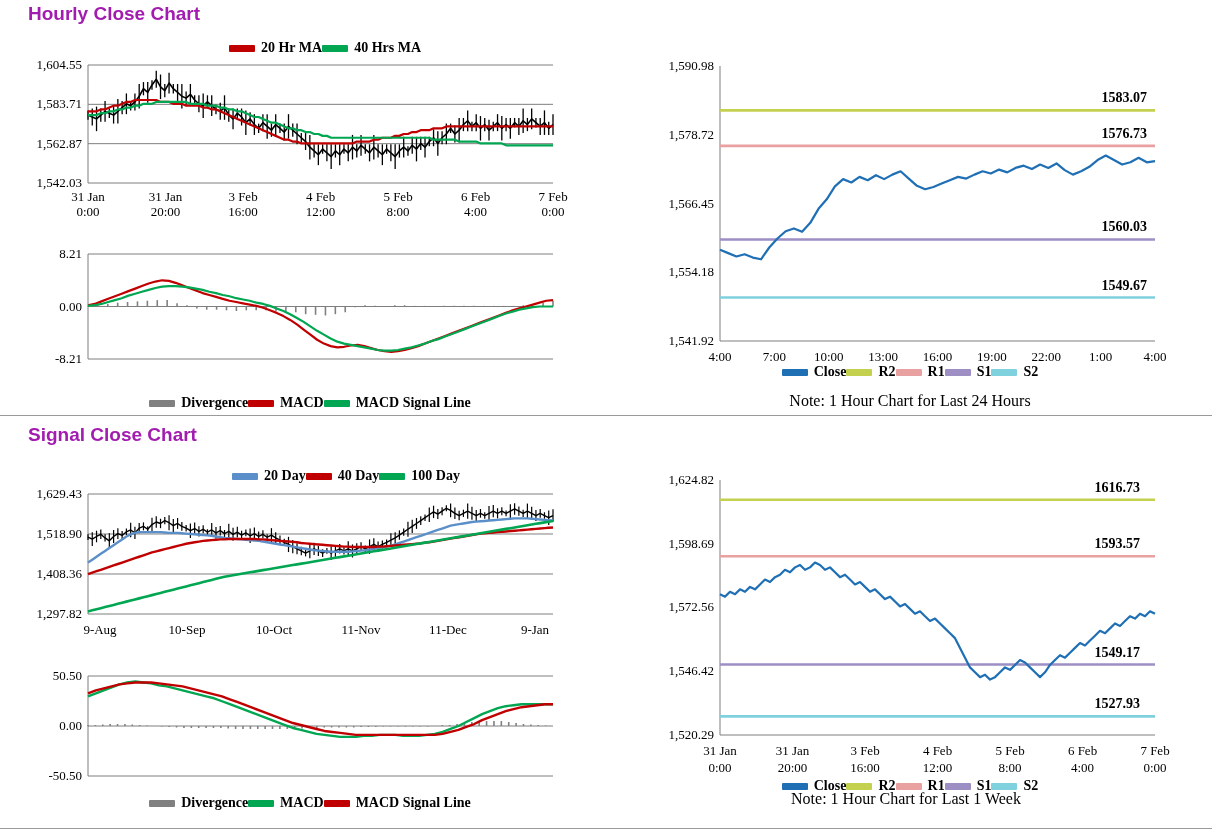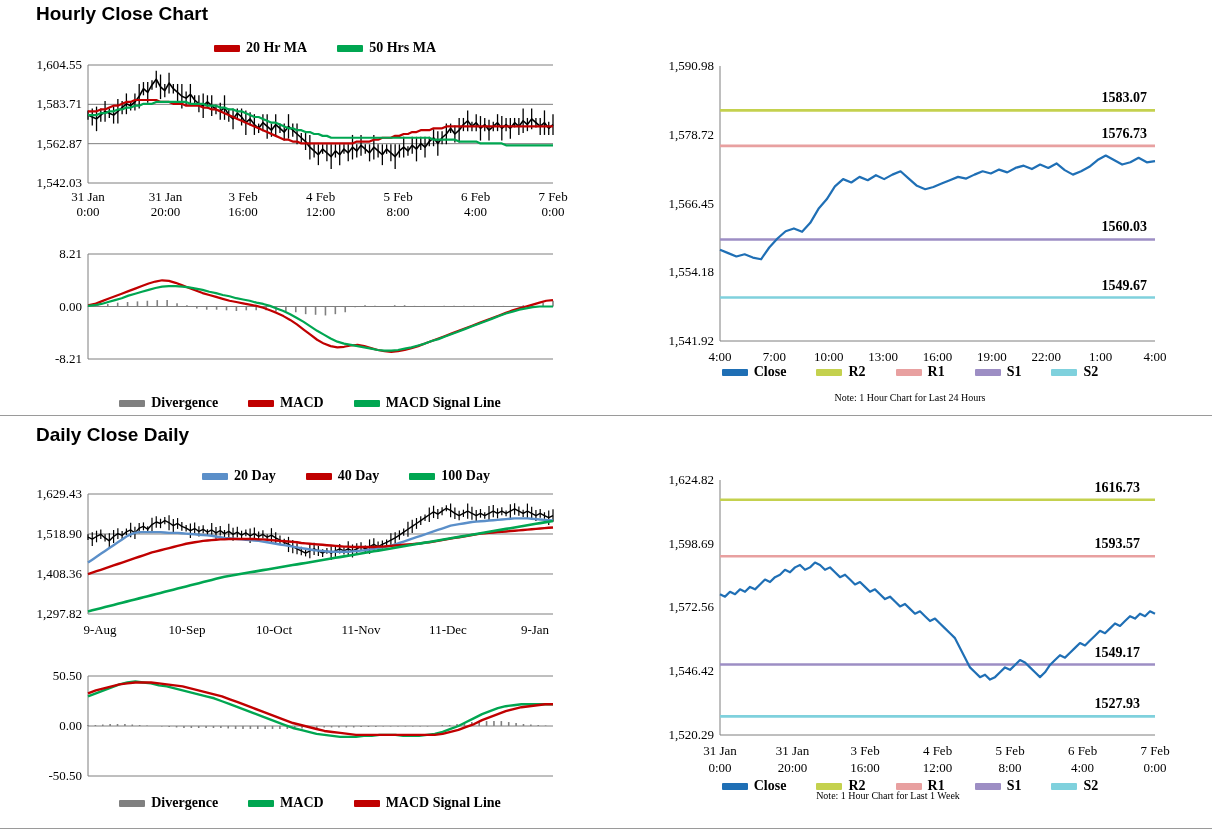--- a/index.html
+++ b/index.html
@@ -7,55 +7,55 @@
     width:1212px;height:834px;background:#ffffff;
     font-family:"Liberation Serif", serif;
     color:#000;
     overflow:hidden;
     position:relative;
   }
   .section-title{
     font-family:"Liberation Sans", sans-serif;
     font-weight:bold;
     font-size:19px;
-    color:#000000;
-    padding-left:36px;
+    color:#a21caf;
+    padding-left:28px;
   }
   .hr{
     border:0;border-top:1px solid #9a9a9a;margin:0;
   }
   .panel{position:absolute;}
   .legend{
-    display:flex;justify-content:center;gap:30px;
+    display:flex;justify-content:center;gap:0;
     font-size:14px;font-family:"Liberation Serif", serif;font-weight:bold;
   }
   .legend .item{display:flex;align-items:center;gap:6px;}
   .swatch{display:inline-block;width:26px;height:4px;border-radius:1px;}
   .swatch.thick{height:7px;}
   .note{
-    text-align:center;font-size:10px;font-family:"Liberation Serif", serif;
+    text-align:center;font-size:16px;font-family:"Liberation Serif", serif;
   }
   .ylab{font-size:13px;text-anchor:end;font-family:"Liberation Serif", serif;}
   .xlab{font-size:13px;text-anchor:middle;font-family:"Liberation Serif", serif;}
   .vlab{font-size:14px;font-weight:bold;font-family:"Liberation Serif", serif;}
   svg{display:block;}
 </style>
 </head>
 <body>
 
 <div class="section-title" style="position:absolute;left:0;top:3px;">Hourly Close Chart</div>
 
 <div class="legend" style="position:absolute;left:90px;top:40px;width:470px;">
   <div class="item">
     <span class="swatch thick" style="background:#c00000"></span>
     <span>20 Hr MA</span>
   </div>
   <div class="item">
     <span class="swatch thick" style="background:#00a651"></span>
-    <span>50 Hrs MA</span>
+    <span>40 Hrs MA</span>
   </div>
 </div>
 
 <div class="panel" style="left:0;top:55px;">
   <svg id="svg-hourly-price" width="600" height="180">
       <line x1="88" y1="128" x2="553" y2="128" stroke="#7f7f7f" stroke-width="1"></line>
       <line x1="88" y1="88.6666666666668" x2="553" y2="88.6666666666668" stroke="#7f7f7f" stroke-width="1"></line>
       <line x1="88" y1="49.333333333333194" x2="553" y2="49.333333333333194" stroke="#7f7f7f" stroke-width="1"></line>
       <line x1="88" y1="10" x2="553" y2="10" stroke="#7f7f7f" stroke-width="1"></line>
       <line x1="88" y1="10" x2="88" y2="128" stroke="#7f7f7f" stroke-width="1"></line>
@@ -320,21 +320,21 @@
   <div class="item">
     <span class="swatch thick" style="background:#7fd1dd"></span>
     <span>S2</span>
   </div>
 </div>
 
 <div class="note" style="position:absolute;left:620px;top:392px;width:580px;">Note: 1 Hour Chart for Last 24 Hours</div>
 
 <hr class="hr" style="position:absolute;left:0;top:415px;width:1212px;">
 
-<div class="section-title" style="position:absolute;left:0;top:424px;">Daily Close Daily</div>
+<div class="section-title" style="position:absolute;left:0;top:424px;">Signal Close Chart</div>
 
 <div class="legend" style="position:absolute;left:96px;top:468px;width:500px;">
   <div class="item">
     <span class="swatch thick" style="background:#5b8fc9"></span>
     <span>20 Day</span>
   </div>
   <div class="item">
     <span class="swatch thick" style="background:#c00000"></span>
     <span>40 Day</span>
   </div>
@@ -622,15 +622,15 @@
   <div class="item">
     <span class="swatch thick" style="background:#9d8ec4"></span>
     <span>S1</span>
   </div>
   <div class="item">
     <span class="swatch thick" style="background:#7fd1dd"></span>
     <span>S2</span>
   </div>
 </div>
 
-<div class="note" style="position:absolute;left:598px;top:790px;width:580px;text-align:center;">Note: 1 Hour Chart for Last 1 Week</div>
+<div class="note" style="position:absolute;left:616px;top:790px;width:580px;text-align:center;">Note: 1 Hour Chart for Last 1 Week</div>
 
 <hr class="hr" style="position:absolute;left:0;top:828px;width:1212px;">
 
 </body></html>

